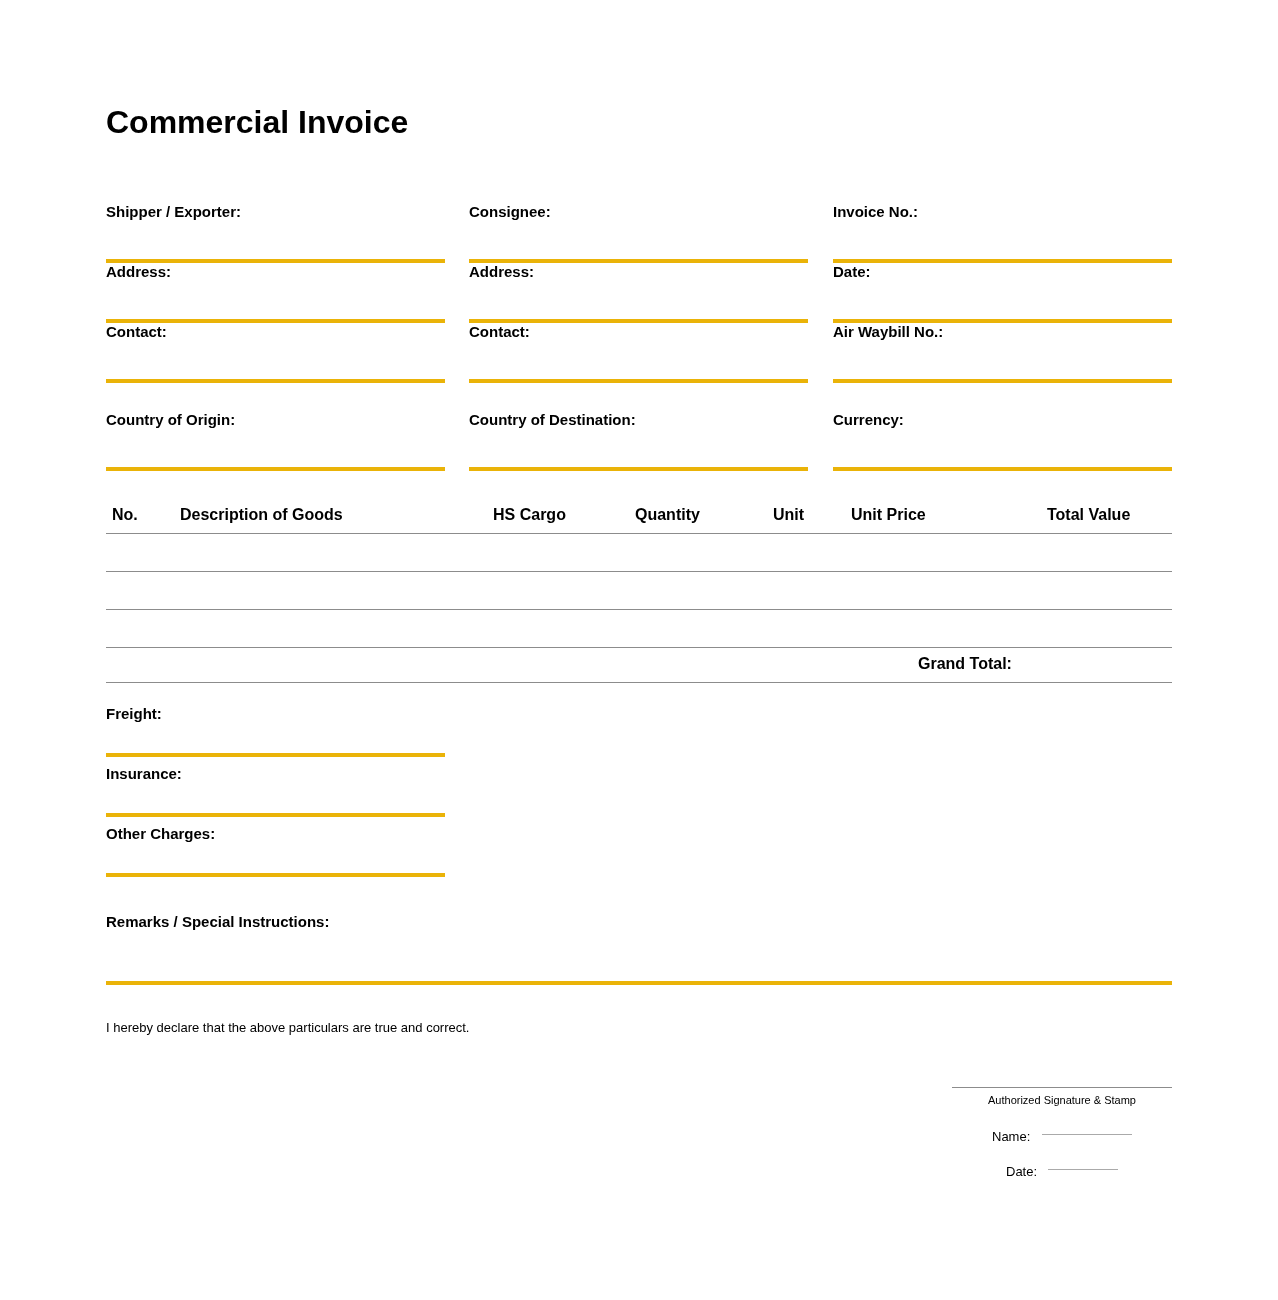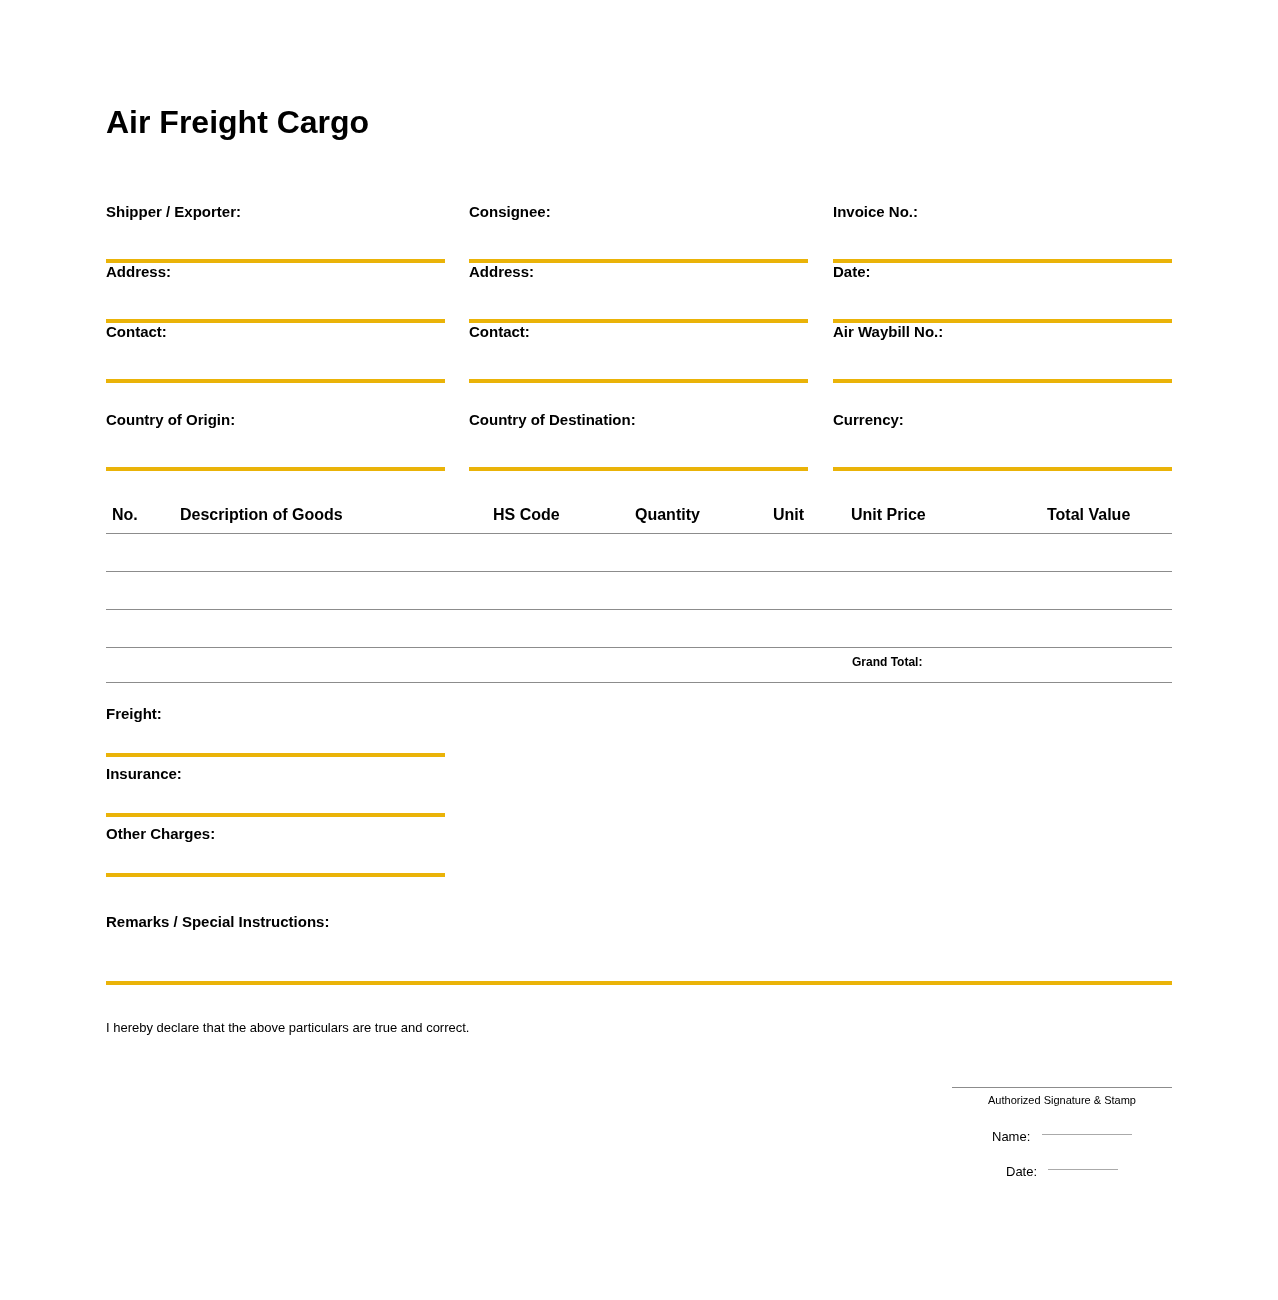--- a/index.html
+++ b/index.html
@@ -2,32 +2,32 @@
 <html><head>
 <meta charset="utf-8">
 <style>
   html, body { margin:0; padding:0; background:#fff; }
   body { width:1278px; height:1300px; position:relative; font-family:"Liberation Sans", sans-serif; color:#000; }
   .title { position:absolute; left:106px; top:104px; font-size:32px; font-weight:bold; line-height:37px; }
   .field { position:absolute; width:339px; height:60px; border-bottom:4px solid #eab308; box-sizing:border-box; }
   .field .lbl { position:absolute; left:0; top:0; font-size:15px; font-weight:bold; }
   .hline { position:absolute; left:106px; width:1066px; height:0; border-top:1px solid #8c8c8c; }
   .th { position:absolute; top:506px; font-size:16px; font-weight:bold; }
-  .grand { position:absolute; left:852px; top:655px; font-size:12px; font-weight:bold; }
+  .grand { position:absolute; left:918px; top:655px; font-size:16px; font-weight:bold; }
   .decl { position:absolute; left:106px; top:1020px; font-size:13px; }
   .sig-line { position:absolute; left:952px; top:1087px; width:220px; border-top:1px solid #8c8c8c; }
   .sig-lbl { position:absolute; left:952px; width:220px; text-align:center; top:1094px; font-size:11px; }
   .nm { position:absolute; font-size:13px; }
   .blank { position:absolute; border-top:1px solid #aaa; }
 </style>
 </head>
 <body>
 
 <div class="title">
-  <div>Air Freight Cargo</div>
+  <div>Commercial Invoice</div>
 </div>
 
 <div class="field" style="left:106px;top:203px;">
     <span class="lbl">Shipper / Exporter:</span>
   </div>
 <div class="field" style="left:469px;top:203px;">
     <span class="lbl">Consignee:</span>
   </div>
 <div class="field" style="left:833px;top:203px;">
     <span class="lbl">Invoice No.:</span>
@@ -58,21 +58,21 @@
   </div>
 <div class="field" style="left:469px;top:411px;">
     <span class="lbl">Country of Destination:</span>
   </div>
 <div class="field" style="left:833px;top:411px;">
     <span class="lbl">Currency:</span>
   </div>
 
 <span class="th" style="left:112px;">No.</span>
 <span class="th" style="left:180px;">Description of Goods</span>
-<span class="th" style="left:493px;">HS Code</span>
+<span class="th" style="left:493px;">HS Cargo</span>
 <span class="th" style="left:635px;">Quantity</span>
 <span class="th" style="left:773px;">Unit</span>
 <span class="th" style="left:851px;">Unit Price</span>
 <span class="th" style="left:1047px;">Total Value</span>
 
 <div class="hline" style="top:533px;"></div>
 <div class="hline" style="top:571px;"></div>
 <div class="hline" style="top:609px;"></div>
 <div class="hline" style="top:647px;"></div>
 <span class="grand">Grand Total:</span>

